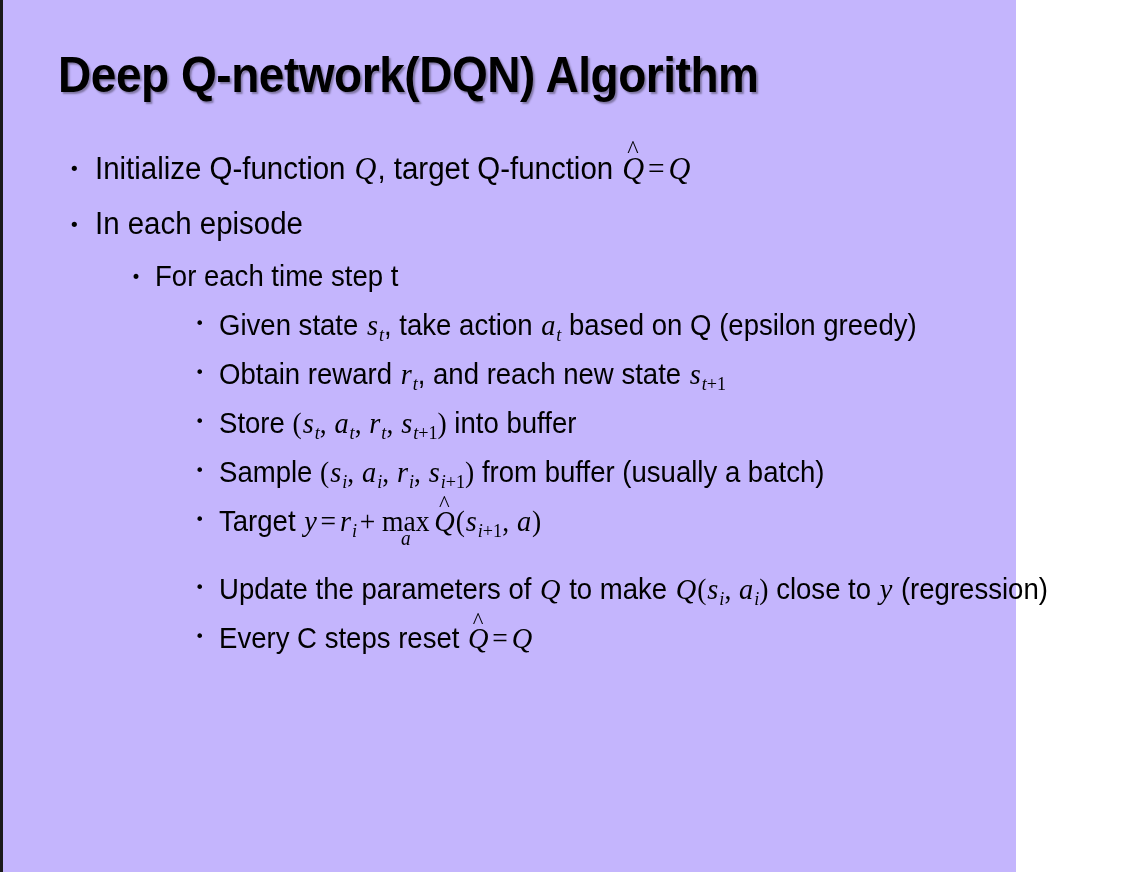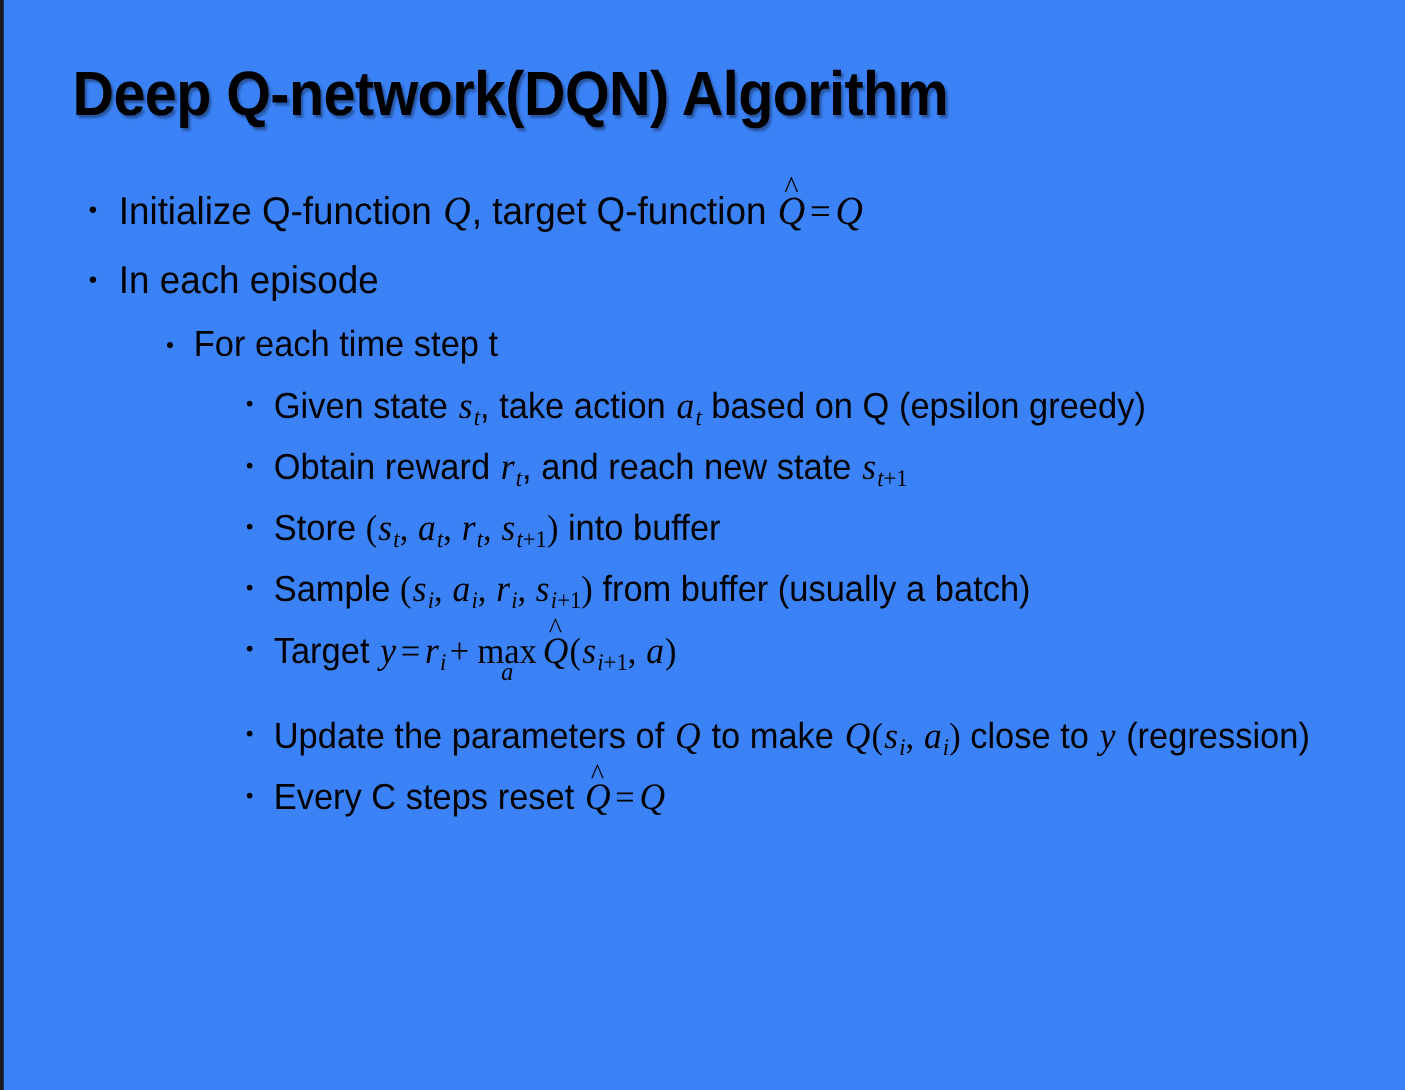--- a/index.html
+++ b/index.html
@@ -11,25 +11,25 @@
     height: 872px;
     background: #ffffff;
     font-family: "Liberation Sans", sans-serif;
     color: #000000;
     overflow: hidden;
   }
 
   
   #slide {
     position: relative;
-    width: 1124px;
+    width: 1016px;
     height: 872px;
     box-sizing: border-box;
     border-left: 3px solid #1a1a1a;
-    background: #3b82f6;
+    background: #c4b5fd;
   }
 
   
   #title {
     position: absolute;
     left: 55px;
     top: 48px;
     font-size: 50px;
     font-weight: 700;
     letter-spacing: -0.5px;

